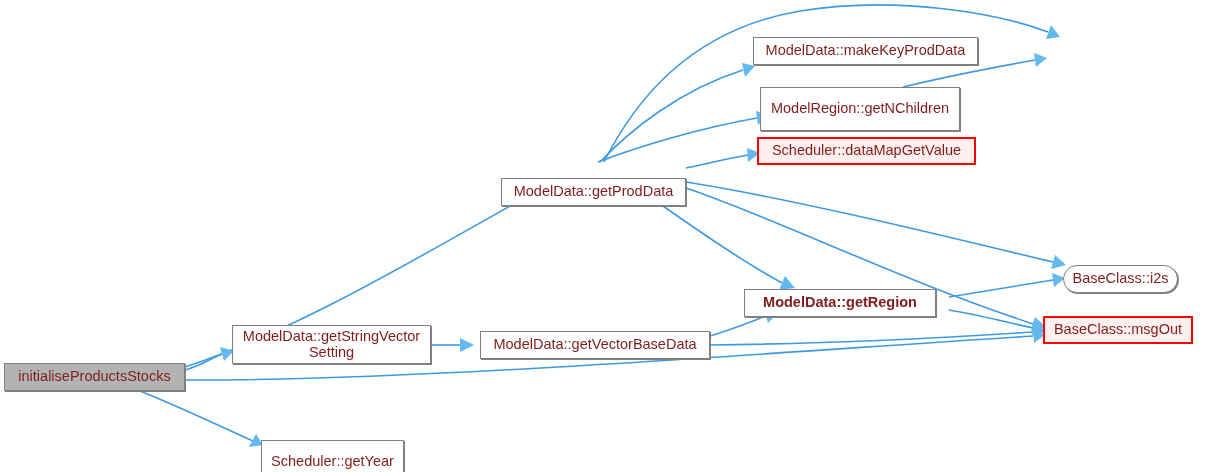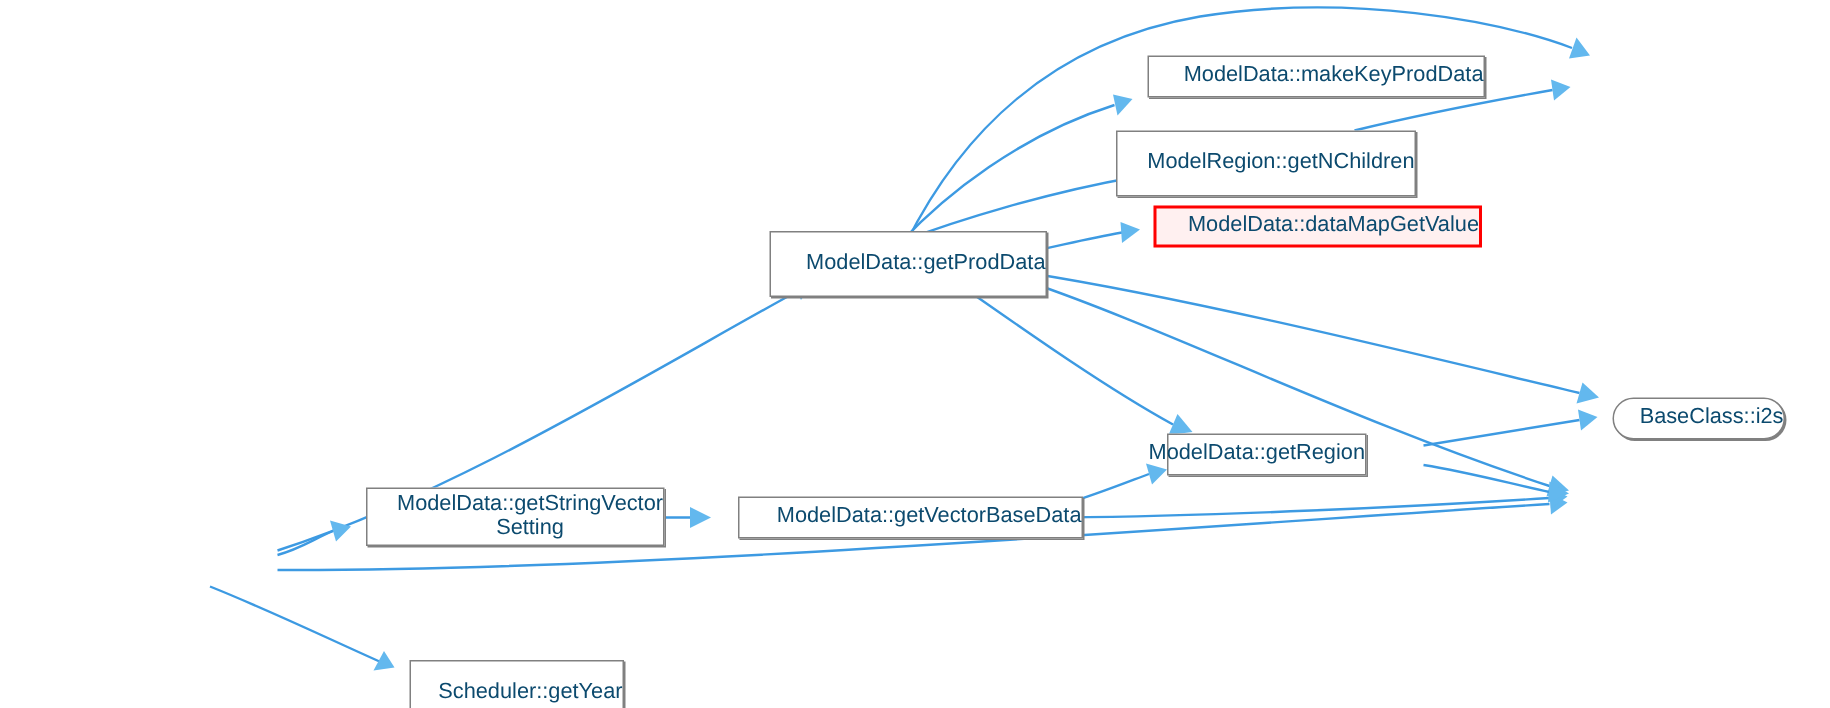--- a/index.html
+++ b/index.html
@@ -1,21 +1,21 @@
 <!DOCTYPE html>
 <html><head>
 <meta charset="utf-8">
 <style>
   html,body{margin:0;padding:0;background:#ffffff;}
   #canvas{position:relative;width:1220px;height:472px;background:#ffffff;overflow:hidden;
           font-family:"Liberation Sans","DejaVu Sans",sans-serif;}
   svg.edges{position:absolute;left:0;top:0;width:1220px;height:472px;}
   .node{position:absolute;box-sizing:border-box;display:flex;align-items:center;
-        justify-content:flex-end;text-align:center;line-height:1.07;
-        font-size:14.5px;color:#0c4a6e;white-space:pre;margin-left:12px;}
+        justify-content:center;text-align:center;line-height:1.07;
+        font-size:14.5px;color:#7f1d1d;white-space:pre;}
   .node.plain{background:#ffffff;border:1px solid #808080;
               box-shadow:1px 1px 0 0 #808080;}
   .node.highlight{background:#fff0f0;border:2px solid #ff0000;}
   .node.current{background:#b3b3b3;border:1px solid #808080;
                 box-shadow:1px 1px 0 0 #808080;}
   .edge{fill:none;stroke:#3d9ae2;stroke-width:1.6;}
   .ahead{fill:#63b8ee;stroke:none;}
 </style>
 </head>
 <body>
@@ -102,52 +102,58 @@
       <path class="edge" d="M949,297 C980,292 1015,286 1053,280"></path>
       <polygon class="ahead" points="1052,273 1065,278 1054,287"></polygon>
     </g>
 
     <g>
       <path class="edge" d="M949,310 C980,315 1005,322 1033,328"></path>
       <polygon class="ahead" points="1033,321 1046,329 1032,335"></polygon>
     </g>
   </svg>
 
+  <div class="node current" style="left:4px;top:363px;width:181px;height:28px;">
+    <span>initialiseProductsStocks</span>
+  </div>
 
   <div class="node plain" style="left:232px;top:325px;width:199px;height:39px;">
     <span>ModelData::getStringVector
 Setting</span>
   </div>
 
   <div class="node plain" style="left:480px;top:331px;width:230px;height:28px;">
     <span>ModelData::getVectorBaseData</span>
   </div>
 
-  <div class="node plain" style="left:501px;top:154px;width:185px;height:44px;">
+  <div class="node plain" style="left:501px;top:178px;width:185px;height:28px;">
     <span>ModelData::getProdData</span>
   </div>
 
-  <div class="node plain" style="left:766px;top:289px;width:133px;height:28px;">
+  <div class="node plain" style="left:744px;top:289px;width:192px;height:28px;font-weight:bold;">
     <span>ModelData::getRegion</span>
   </div>
 
   <div class="node plain" style="left:753px;top:37px;width:225px;height:28px;">
     <span>ModelData::makeKeyProdData</span>
   </div>
 
-  <div class="node plain" style="left:732px;top:87px;width:200px;height:44px;">
+  <div class="node plain" style="left:760px;top:87px;width:200px;height:44px;">
     <span>ModelRegion::getNChildren</span>
   </div>
 
   <div class="node highlight" style="left:757px;top:137px;width:219px;height:28px;">
-    <span>ModelData::dataMapGetValue</span>
+    <span>Scheduler::dataMapGetValue</span>
   </div>
 
 
   <div class="node plain" style="left:1063px;top:265px;width:115px;height:28px;border-radius:14px;">
     <span>BaseClass::i2s</span>
   </div>
 
+  <div class="node highlight" style="left:1043px;top:316px;width:150px;height:28px;">
+    <span>BaseClass::msgOut</span>
+  </div>
 
   <div class="node plain" style="left:261px;top:440px;width:143px;height:44px;">
     <span>Scheduler::getYear</span>
   </div>
 </div>
 
 </body></html>

